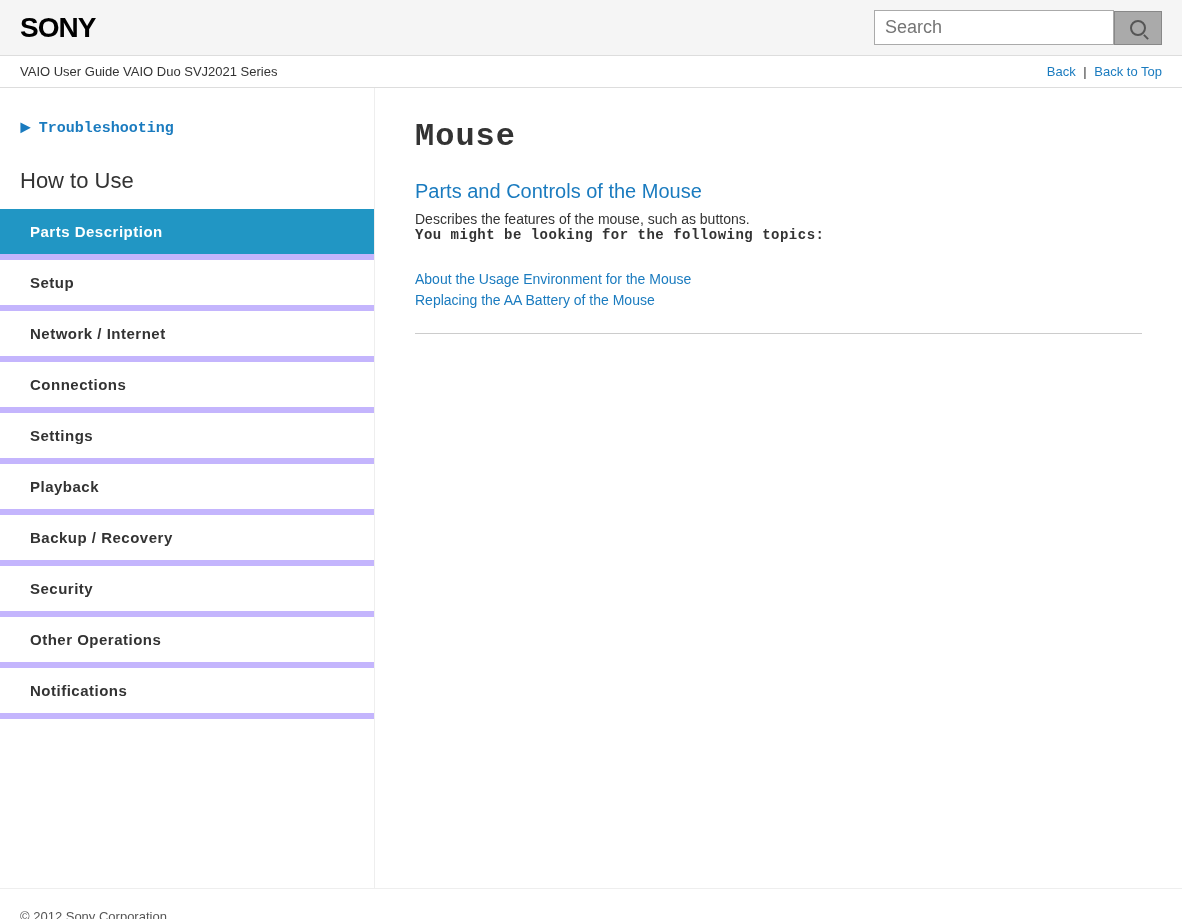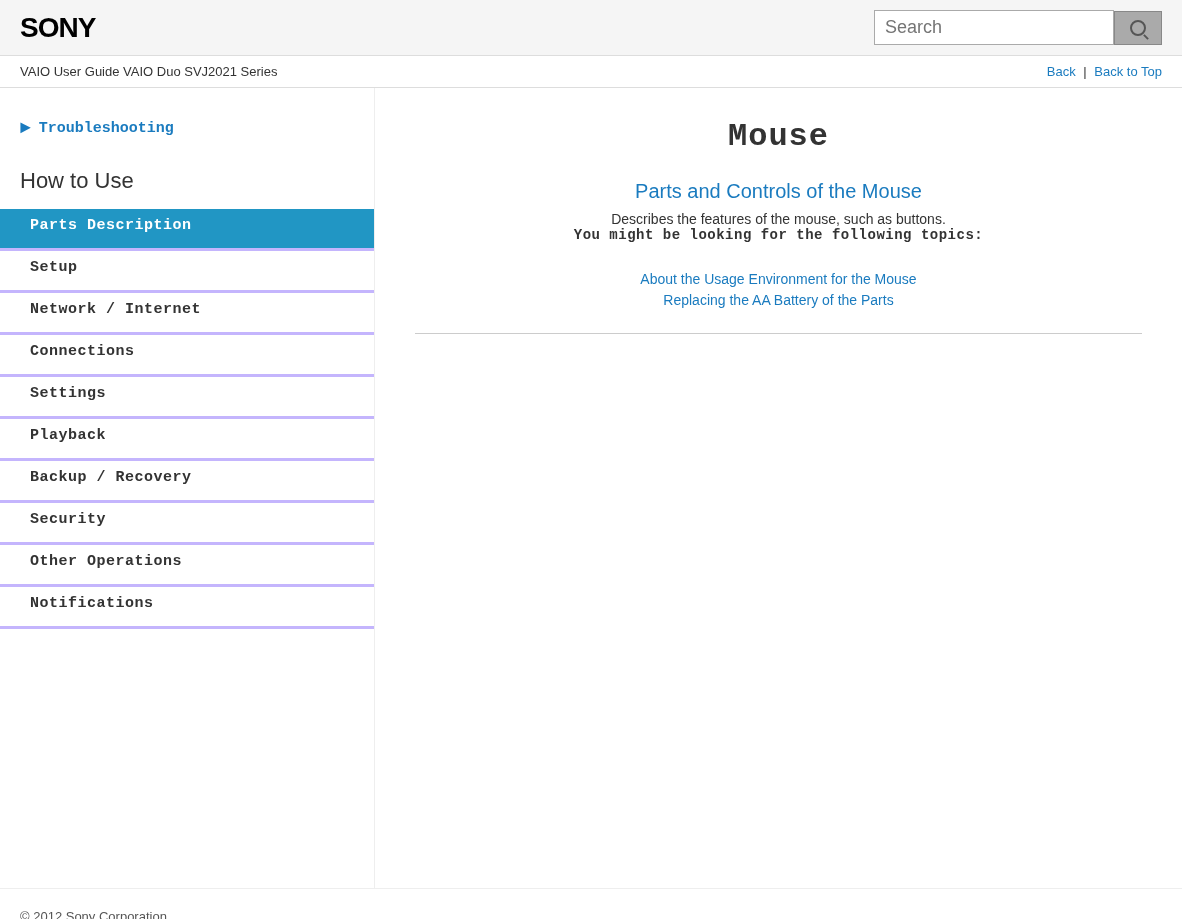--- a/index.html
+++ b/index.html
@@ -117,39 +117,38 @@
       font-size: 18px;
       color: #1a7bbf;
     }
     #how-to-use-label {
       font-size: 22px;
       color: #333;
       padding: 10px 20px 15px 20px;
       font-weight: normal;
     }
     .sidebar-item {
-      padding: 8px 20px 14px 30px;
-      border-bottom: 3px solid #c4b5fd;
+      padding: 14px 20px 14px 30px;
+      border-bottom: 6px solid #c4b5fd;
       cursor: pointer;
       font-size: 15px;
       letter-spacing: 0.5px;
-      font-family: Liberation Mono, monospace;
+      font-family: Liberation Sans, sans-serif;
       font-weight: bold;
       color: #333;
     }
     .sidebar-item.active {
       background: #2196C4;
       color: #fff;
     }
 
     
     #content-area {
       flex: 1;
       padding: 30px 40px;
-      text-align: center;
     }
     #page-title {
       font-size: 32px;
       font-weight: bold;
       font-family: 'Courier New', monospace;
       color: #333;
       margin-bottom: 25px;
       letter-spacing: 1px;
     }
     #section-link {
@@ -236,21 +235,21 @@
       </div>
   </div>
 
   <div id="content-area">
     <div id="page-title">Mouse</div>
     <a id="section-link" href="#">Parts and Controls of the Mouse</a>
     <div id="section-desc">Describes the features of the mouse, such as buttons.</div>
     <div id="related-topics-label">You might be looking for the following topics:</div>
     <div id="related-links-list">
         <a class="related-link" href="#">About the Usage Environment for the Mouse</a>
-        <a class="related-link" href="#">Replacing the AA Battery of the Parts</a>
+        <a class="related-link" href="#">Replacing the AA Battery of the Mouse</a>
       </div>
     <hr id="content-divider">
   </div>
 
 </div>
 
 <div id="footer">
   <span>© 2012 Sony Corporation</span>
 </div>
 

